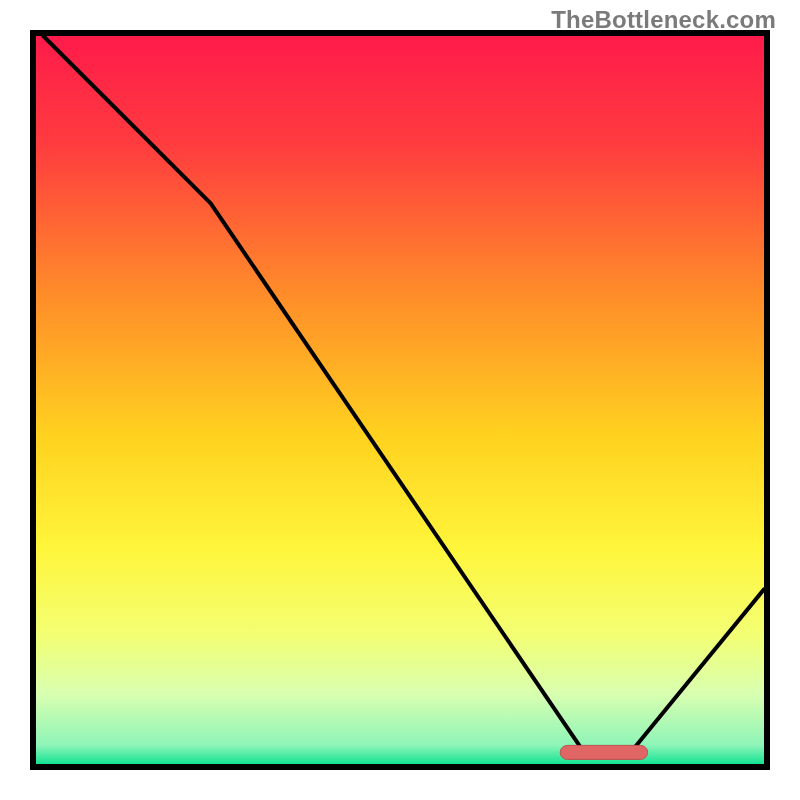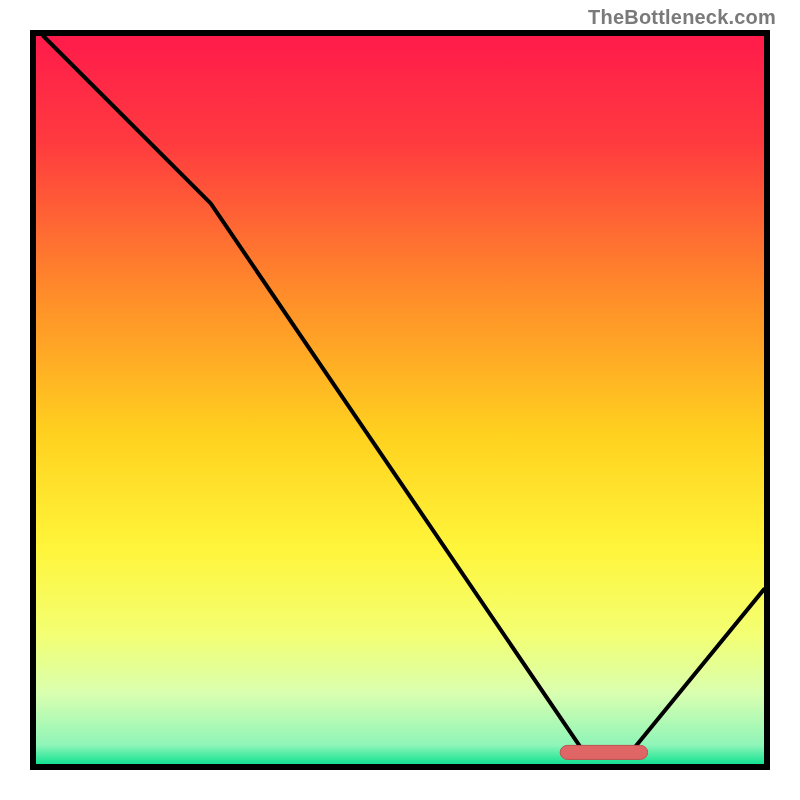--- a/index.html
+++ b/index.html
@@ -7,21 +7,21 @@
   .container {
     position: relative;
     width: 800px;
     height: 800px;
   }
   .watermark {
     position: absolute;
     top: 6px;
     right: 24px;
     font-family: Arial, Helvetica, sans-serif;
-    font-size: 20px;
+    font-size: 24px;
     font-weight: 600;
     color: #7a7a7a;
     letter-spacing: 0.2px;
     user-select: none;
   }
   svg.chart {
     position: absolute;
     top: 0;
     left: 0;
     display: block;

